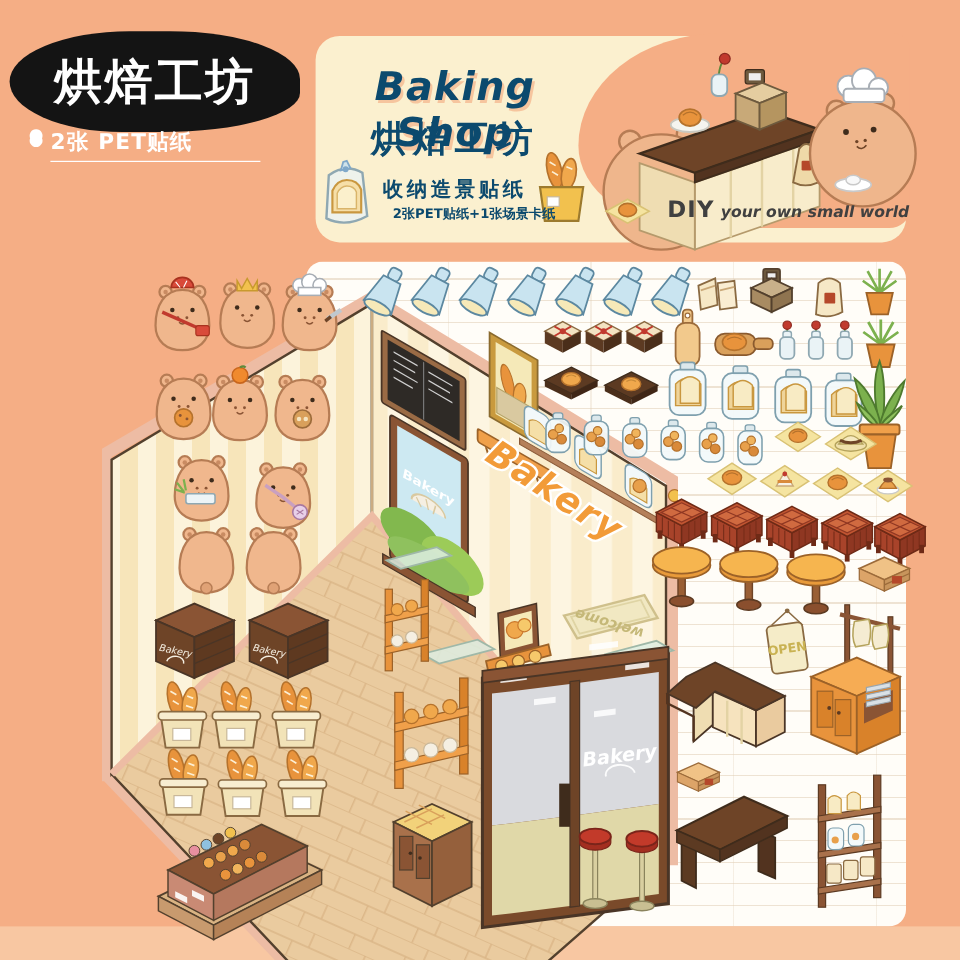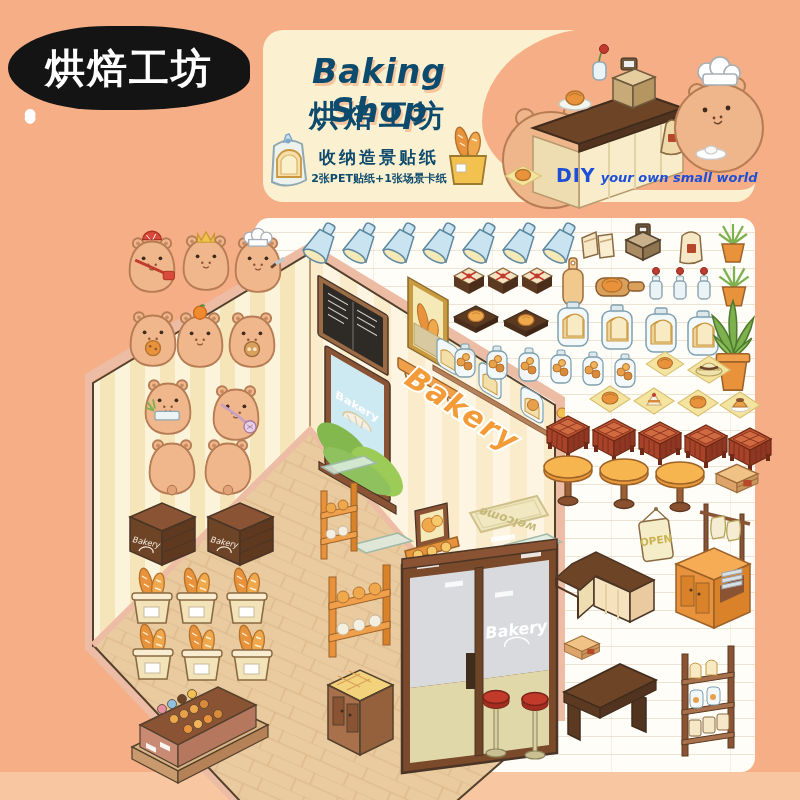--- a/index.html
+++ b/index.html
@@ -25,22 +25,22 @@
   #banner-blob{left:482px;top:28px;width:276px;height:162px;background:#F5AE85;
                border-radius:55% 6% 8% 45% / 75% 10% 12% 55%;}
   .banner-text{text-align:center;color:#0c4a6e;}
   #banner-title-en{left:268px;top:52px;width:222px;font-size:33px;font-weight:bold;
                    font-style:italic;letter-spacing:1px;
                    text-shadow:2px 3px 0 rgba(243,168,125,.6);}
   #banner-title-cn{left:283px;top:96px;width:192px;font-size:30px;font-weight:bold;
                    letter-spacing:5px;}
   #banner-subtitle{left:296px;top:146px;width:166px;font-size:17px;font-weight:bold;
                    letter-spacing:3px;}
-  #banner-note{left:290px;top:171px;width:178px;font-size:11px;font-weight:bold;}
-  #banner-tagline{left:556px;top:164px;width:186px;color:#1d4ed8;white-space:nowrap;}
+  #banner-note{left:306px;top:171px;width:178px;font-size:11px;font-weight:bold;}
+  #banner-tagline{left:556px;top:164px;width:186px;color:#404040;white-space:nowrap;}
   #banner-tagline .diy{font-size:19px;font-weight:bold;letter-spacing:1px;}
   #banner-tagline .rest{font-size:13px;font-style:italic;font-weight:bold;}
   
   #sheet{left:255px;top:218px;width:500px;height:554px;background:#FFFDF8;
          border-radius:14px;
          background-image:
            repeating-linear-gradient(0deg,transparent 0 17px,rgba(224,205,180,.55) 17px 18px),
            repeating-linear-gradient(90deg,transparent 0 118px,rgba(224,205,180,.30) 118px 119px);}
   #bottom-strip{left:0;top:772px;width:800px;height:28px;background:#F8C7A2;}
   .sticker{position:absolute;}
@@ -386,20 +386,21 @@
 
 <div class="abs" id="badge">
   <span>烘焙工坊</span>
 </div>
 <div class="abs" id="specs">
   <div class="spec-item">
     <span class="spec-bullet">●</span>
   </div>
   <div class="spec-item">
     <span class="spec-bullet">●</span>
+    <span class="spec-label">2张 PET贴纸</span>
   </div>
 </div>
 
 <div id="sticker-layer">
     <div class="sticker" style="left: 302px; top: 220px; width: 40px; height: 48px;">
       <svg viewBox="0 0 40 48" preserveAspectRatio="xMidYMid meet">
         <g transform="rotate(28 20 22)" stroke="#5C88A0" stroke-width="1.5" fill="#C9E4F0">
           <rect x="15" y="2" width="10" height="10" rx="3"></rect>
           <polygon points="12,12 28,12 33,38 7,38"></polygon>
           <ellipse cx="20" cy="38" rx="12" ry="4.5" fill="#F6E9B8"></ellipse>

